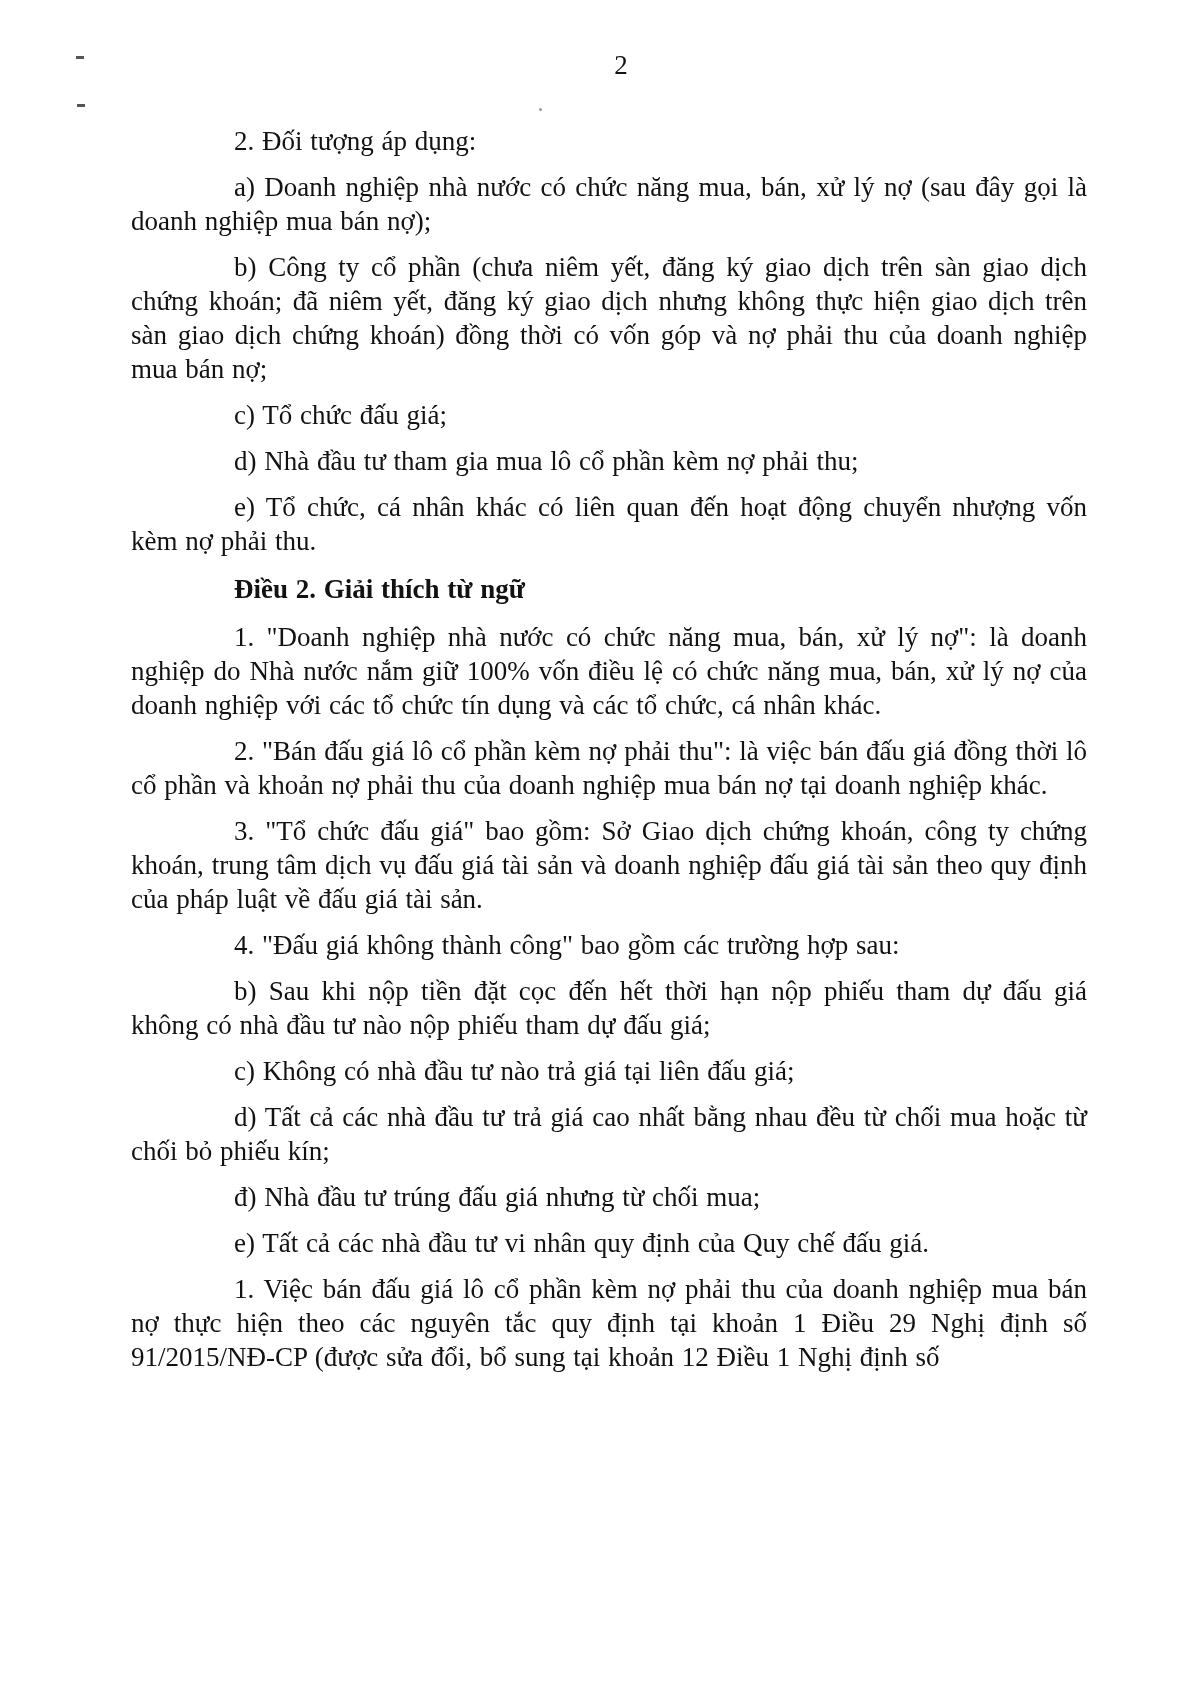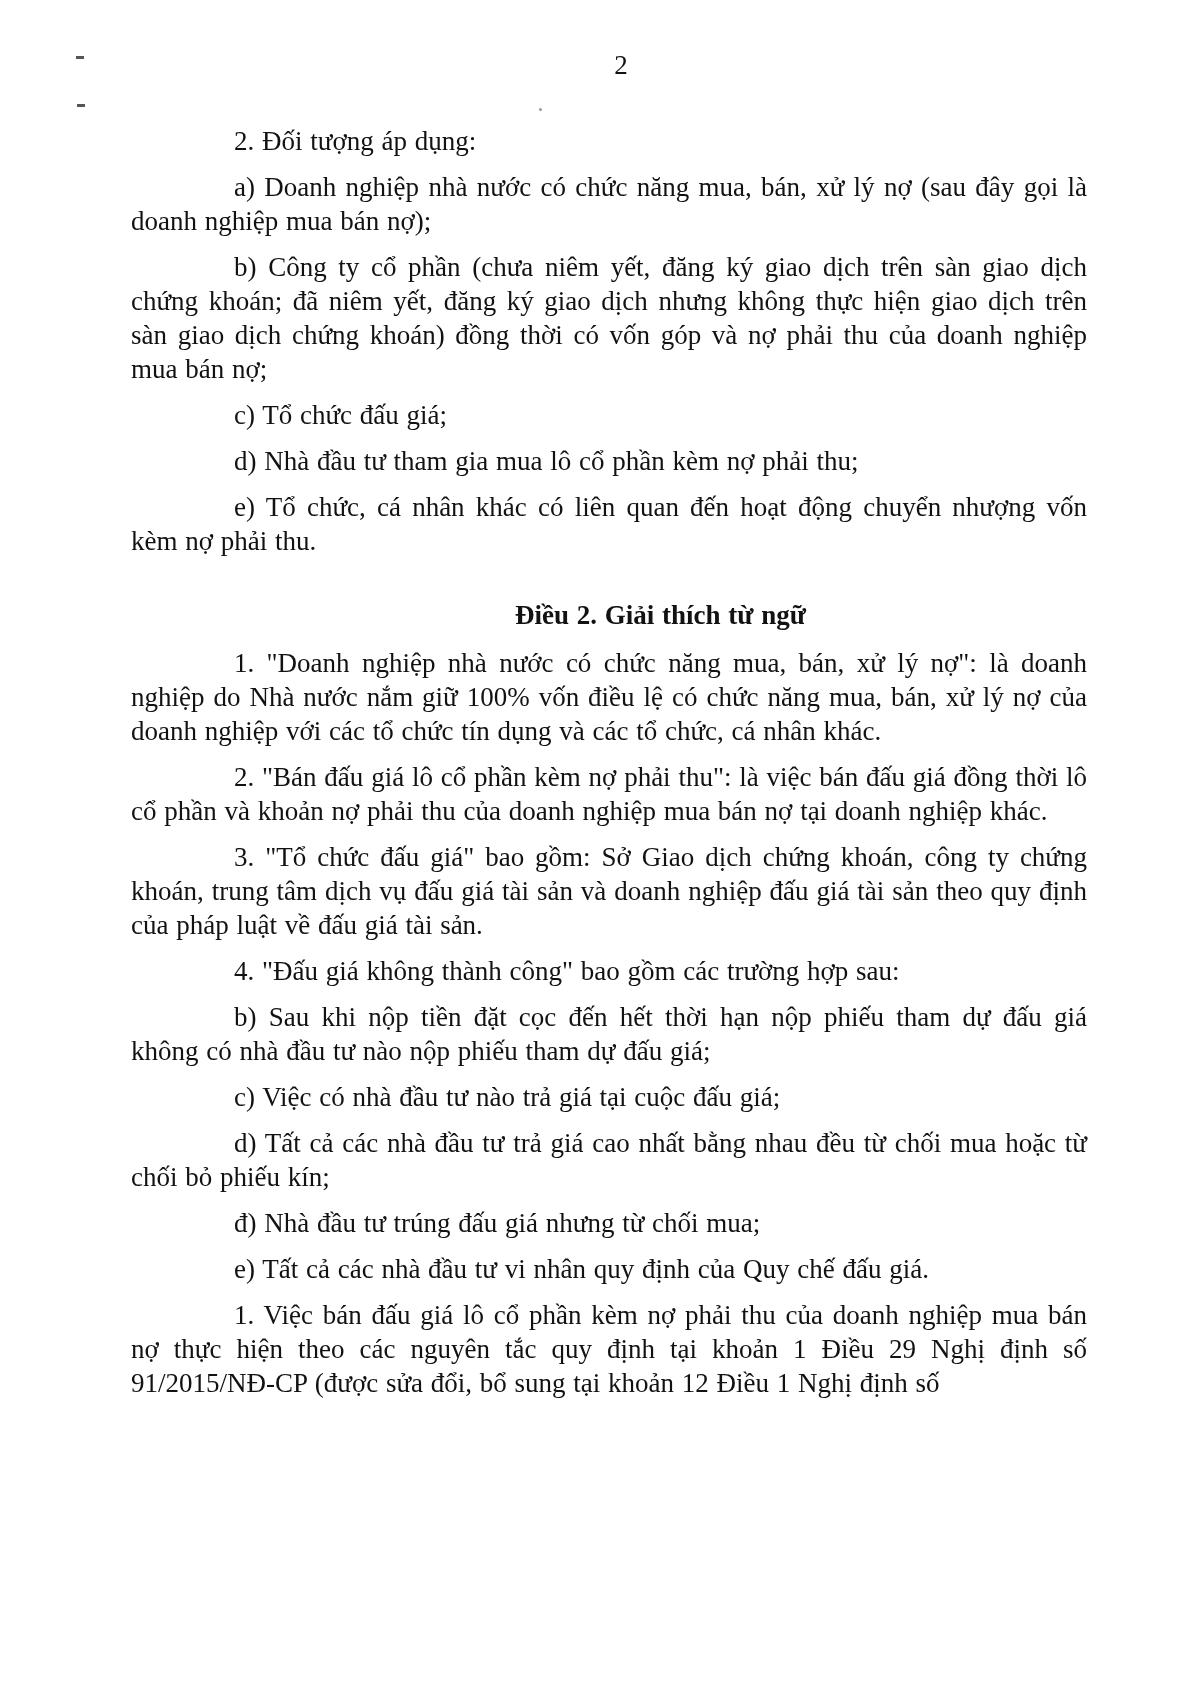--- a/index.html
+++ b/index.html
@@ -34,22 +34,22 @@
   .content p {
     margin: 0 0 12px 0;
     font-size: 27px;
     line-height: 34px;
     text-align: justify;
     text-indent: 103px;
     word-spacing: 1px;
   }
   .content p.heading {
     font-weight: 700;
-    text-align: center;
-    margin-top: 40px;
+    text-align: left;
+    margin-top: 14px;
     margin-bottom: 14px;
   }
   
   .speck {
     position: absolute;
     background: #555;
   }
   .speck-1 { left: 76px;  top: 56px;  width: 8px; height: 3px; }
   .speck-2 { left: 77px;  top: 104px; width: 8px; height: 3px; }
   .speck-3 { left: 539px; top: 108px; width: 3px; height: 3px; background:#999; border-radius:50%; }
@@ -71,20 +71,20 @@
     <p>b) Công ty cổ phần (chưa niêm yết, đăng ký giao dịch trên sàn giao dịch chứng khoán; đã niêm yết, đăng ký giao dịch nhưng không thực hiện giao dịch trên sàn giao dịch chứng khoán) đồng thời có vốn góp và nợ phải thu của doanh nghiệp mua bán nợ;</p>
     <p>c) Tổ chức đấu giá;</p>
     <p>d) Nhà đầu tư tham gia mua lô cổ phần kèm nợ phải thu;</p>
     <p>e) Tổ chức, cá nhân khác có liên quan đến hoạt động chuyển nhượng vốn kèm nợ phải thu.</p>
     <p class="heading">Điều 2. Giải thích từ ngữ</p>
     <p>1. "Doanh nghiệp nhà nước có chức năng mua, bán, xử lý nợ": là doanh nghiệp do Nhà nước nắm giữ 100% vốn điều lệ có chức năng mua, bán, xử lý nợ của doanh nghiệp với các tổ chức tín dụng và các tổ chức, cá nhân khác.</p>
     <p>2. "Bán đấu giá lô cổ phần kèm nợ phải thu": là việc bán đấu giá đồng thời lô cổ phần và khoản nợ phải thu của doanh nghiệp mua bán nợ tại doanh nghiệp khác.</p>
     <p>3. "Tổ chức đấu giá" bao gồm: Sở Giao dịch chứng khoán, công ty chứng khoán, trung tâm dịch vụ đấu giá tài sản và doanh nghiệp đấu giá tài sản theo quy định của pháp luật về đấu giá tài sản.</p>
     <p>4. "Đấu giá không thành công" bao gồm các trường hợp sau:</p>
     <p>b) Sau khi nộp tiền đặt cọc đến hết thời hạn nộp phiếu tham dự đấu giá không có nhà đầu tư nào nộp phiếu tham dự đấu giá;</p>
-    <p>c) Việc có nhà đầu tư nào trả giá tại cuộc đấu giá;</p>
+    <p>c) Không có nhà đầu tư nào trả giá tại liên đấu giá;</p>
     <p>d) Tất cả các nhà đầu tư trả giá cao nhất bằng nhau đều từ chối mua hoặc từ chối bỏ phiếu kín;</p>
     <p>đ) Nhà đầu tư trúng đấu giá nhưng từ chối mua;</p>
     <p>e) Tất cả các nhà đầu tư vi nhân quy định của Quy chế đấu giá.</p>
     <p>1. Việc bán đấu giá lô cổ phần kèm nợ phải thu của doanh nghiệp mua bán nợ thực hiện theo các nguyên tắc quy định tại khoản 1 Điều 29 Nghị định số 91/2015/NĐ-CP (được sửa đổi, bổ sung tại khoản 12 Điều 1 Nghị định số</p>
   </div>
 
 </div>
 
 </body></html>

